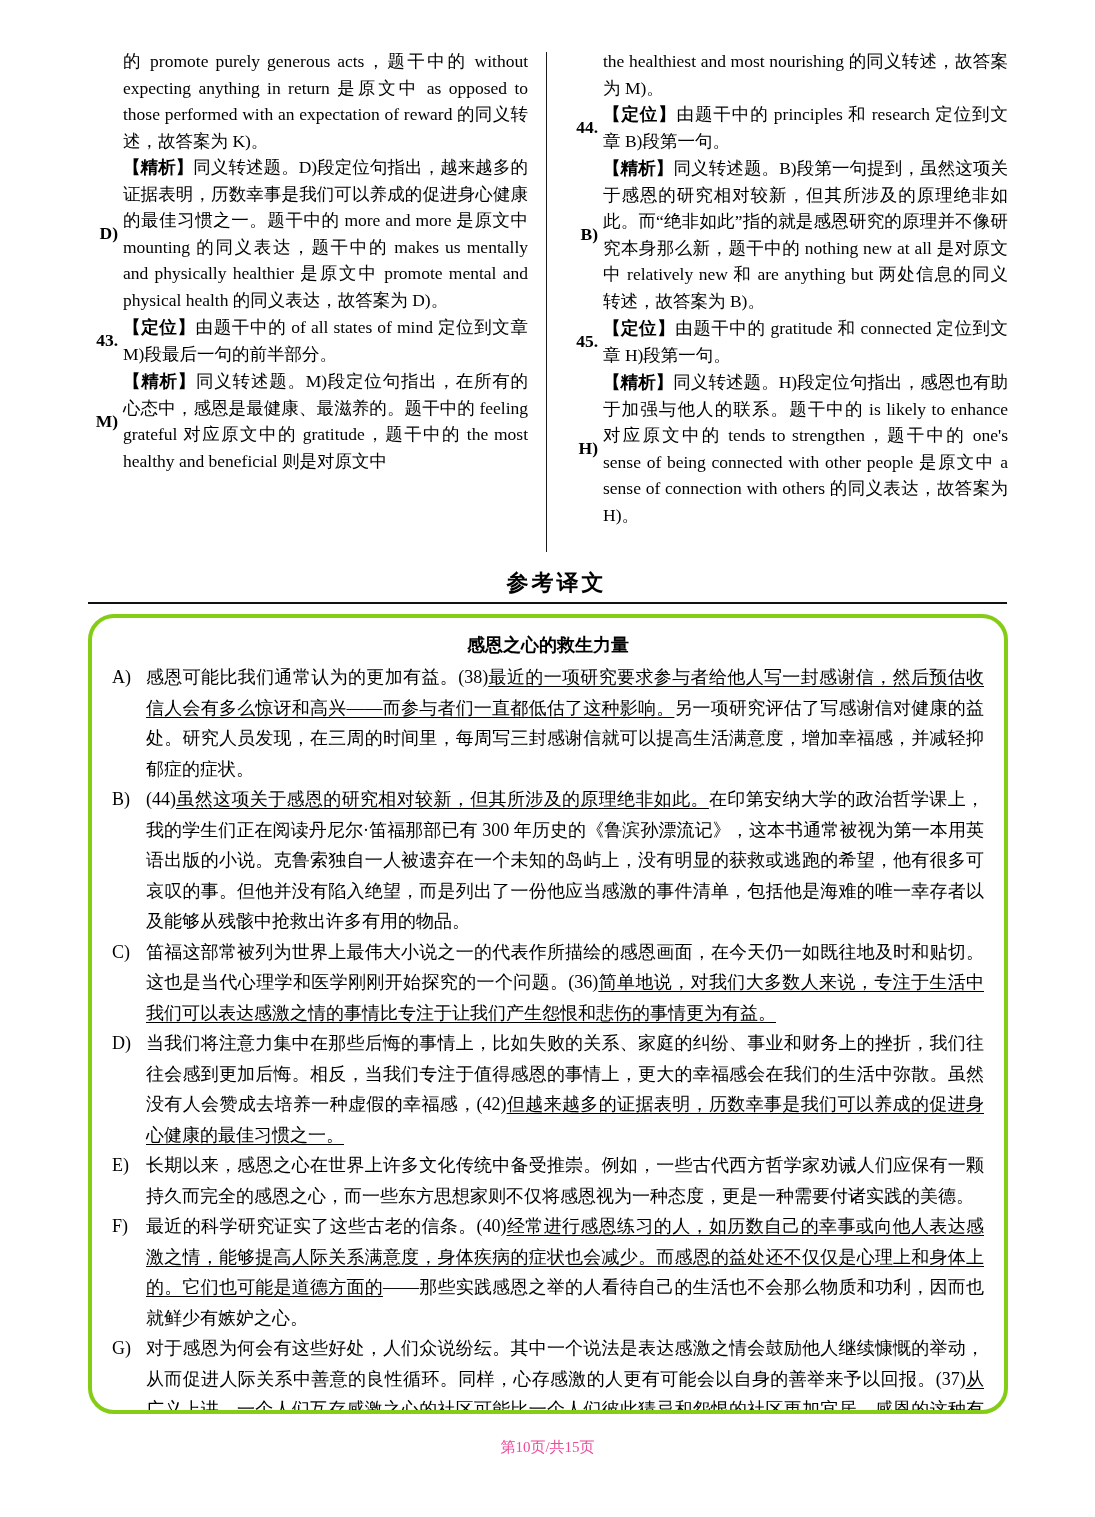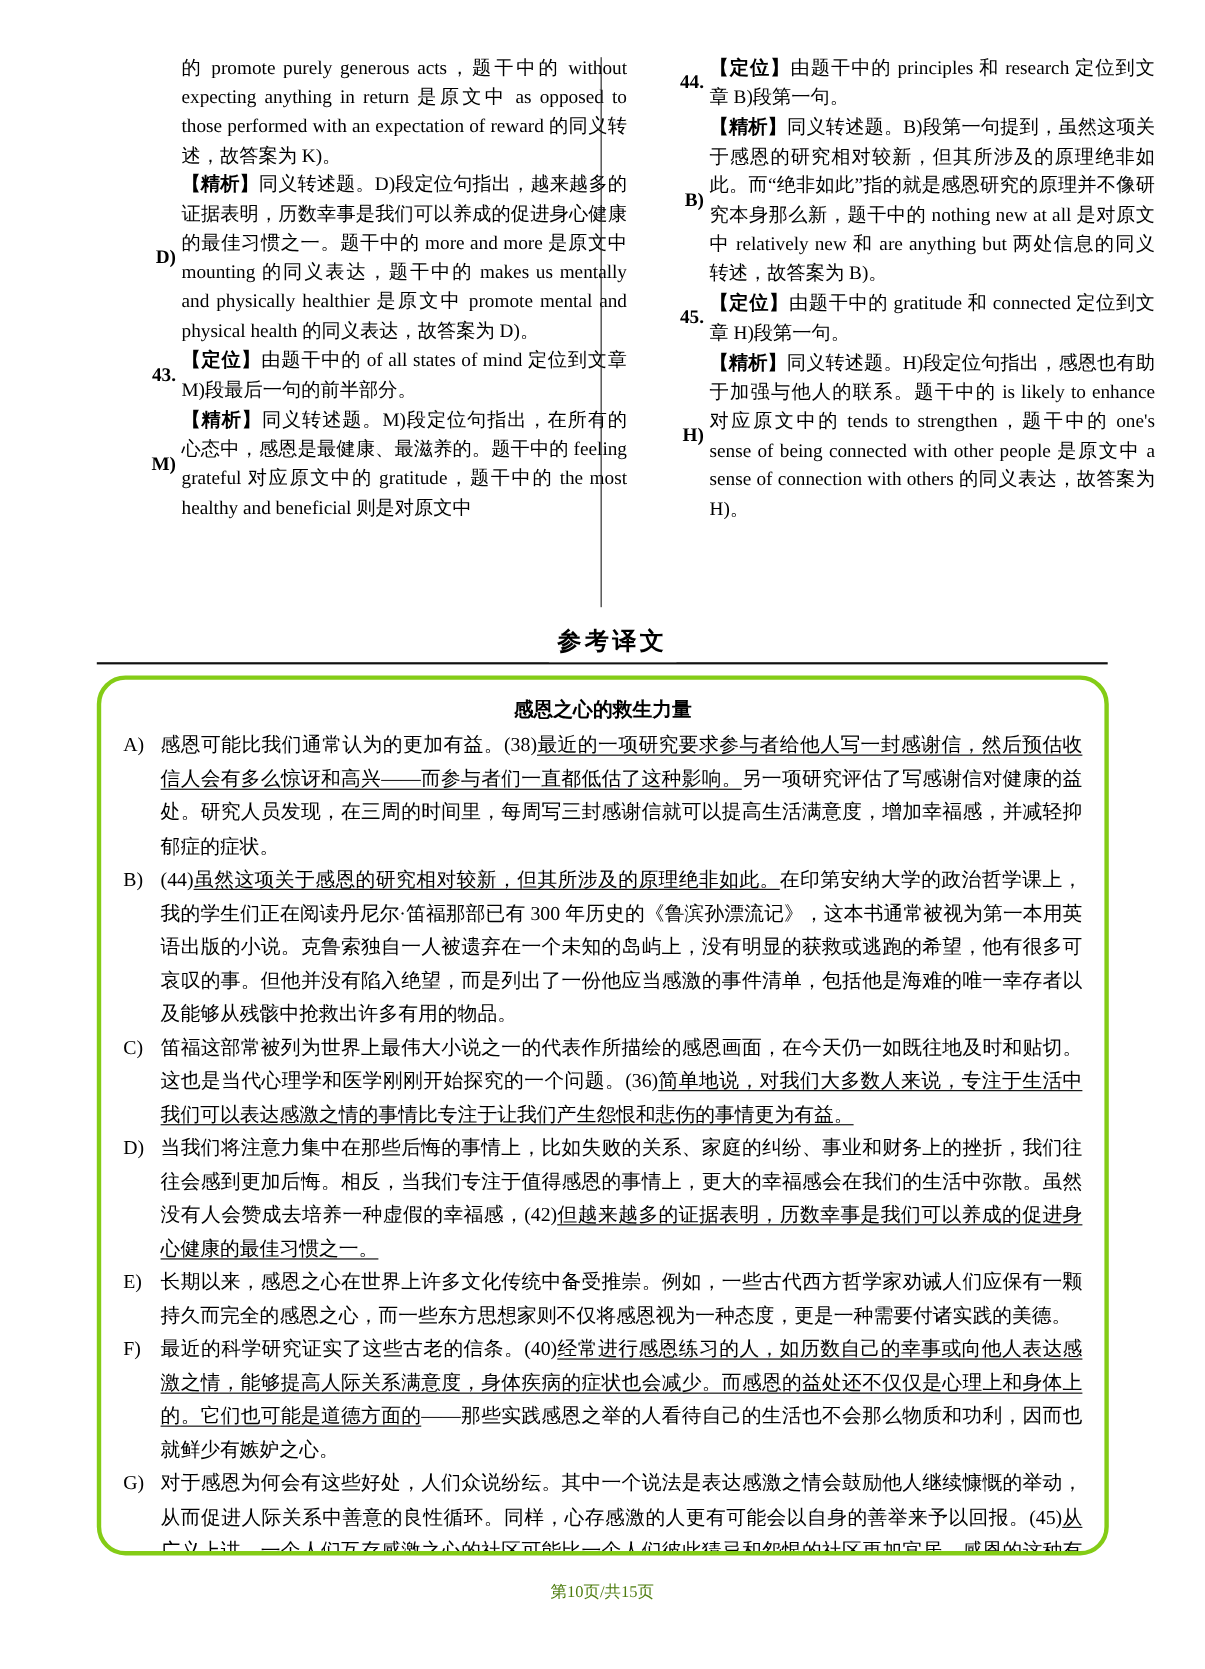--- a/index.html
+++ b/index.html
@@ -13,21 +13,20 @@
   .page{
     position:absolute;inset:0;
     padding:0;
   }
   
   .cols{
     position:absolute;
     left:88px; top:48px;
     width:920px; height:510px;
     display:flex;
-    margin-left:42px;
   }
   .col{
     width:455px;
     position:relative;
   }
   .col.left{ padding-right:14px; }
   .col.right{ padding-left:26px; }
   .col-divider{
     position:absolute;
     left:546px; top:52px;
@@ -130,21 +129,21 @@
     text-decoration:underline;
     text-underline-offset:3px;
     text-decoration-thickness:1px;
   }
   
   .footer{
     position:absolute;
     left:0;right:0;top:1438px;
     text-align:center;
     font-size:15px;
-    color:#4d7c0f;
+    color:#ec4899;
   }
 </style>
 </head>
 <body>
 
 <div class="page">
 
   <div class="cols">
 
     <div class="col left">
@@ -164,20 +163,21 @@
 
       <div class="entry">
         <div class="marker">M)</div>
         <div class="body-text"><span class="tag">【精析】</span><span>同义转述题。M)段定位句指出，在所有的心态中，感恩是最健康、最滋养的。题干中的 feeling grateful 对应原文中的 gratitude，题干中的 the most healthy and beneficial 则是对原文中</span></div>
       </div>
 
     </div>
 
     <div class="col right">
 
+      <div class="cont">the healthiest and most nourishing 的同义转述，故答案为 M)。</div>
 
       <div class="entry">
         <div class="marker num">44.</div>
         <div class="body-text"><span class="tag">【定位】</span><span>由题干中的 principles 和 research 定位到文章 B)段第一句。</span></div>
       </div>
 
       <div class="entry">
         <div class="marker">B)</div>
         <div class="body-text"><span class="tag">【精析】</span><span>同义转述题。B)段第一句提到，虽然这项关于感恩的研究相对较新，但其所涉及的原理绝非如此。而“绝非如此”指的就是感恩研究的原理并不像研究本身那么新，题干中的 nothing new at all 是对原文中 relatively new 和 are anything but 两处信息的同义转述，故答案为 B)。</span></div>
       </div>
@@ -224,20 +224,20 @@
         <div class="para">
           <div class="plabel">E)</div>
           <div class="ptext"><span>长期以来，感恩之心在世界上许多文化传统中备受推崇。例如，一些古代西方哲学家劝诫人们应保有一颗持久而完全的感恩之心，而一些东方思想家则不仅将感恩视为一种态度，更是一种需要付诸实践的美德。</span></div>
         </div>
         <div class="para">
           <div class="plabel">F)</div>
           <div class="ptext"><span>最近的科学研究证实了这些古老的信条。(40)</span><span class="u">经常进行感恩练习的人，如历数自己的幸事或向他人表达感激之情，能够提高人际关系满意度，身体疾病的症状也会减少。而感恩的益处还不仅仅是心理上和身体上的。它们也可能是道德方面的</span><span>——那些实践感恩之举的人看待自己的生活也不会那么物质和功利，因而也就鲜少有嫉妒之心。</span></div>
         </div>
         <div class="para">
           <div class="plabel">G)</div>
-          <div class="ptext"><span>对于感恩为何会有这些好处，人们众说纷纭。其中一个说法是表达感激之情会鼓励他人继续慷慨的举动，从而促进人际关系中善意的良性循环。同样，心存感激的人更有可能会以自身的善举来予以回报。(45)</span><span class="u">从广义上讲，一个人们互存感激之心的社区可能比一个人们彼此猜忌和怨恨的社区更加宜居。感恩的这种有益影响甚至可能会进一步扩大。</span></div>
+          <div class="ptext"><span>对于感恩为何会有这些好处，人们众说纷纭。其中一个说法是表达感激之情会鼓励他人继续慷慨的举动，从而促进人际关系中善意的良性循环。同样，心存感激的人更有可能会以自身的善举来予以回报。(37)</span><span class="u">从广义上讲，一个人们互存感激之心的社区可能比一个人们彼此猜忌和怨恨的社区更加宜居。感恩的这种有益影响甚至可能会进一步扩大。</span></div>
         </div>
       </div>
   </div>
 
   <div class="footer">第10页/共15页</div>
 
 </div>
 
 </body></html>

